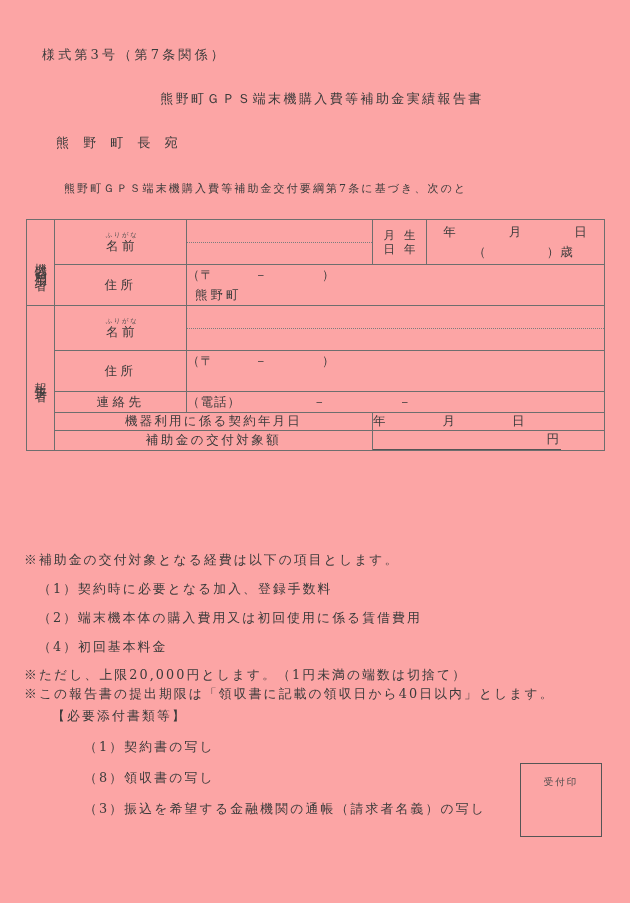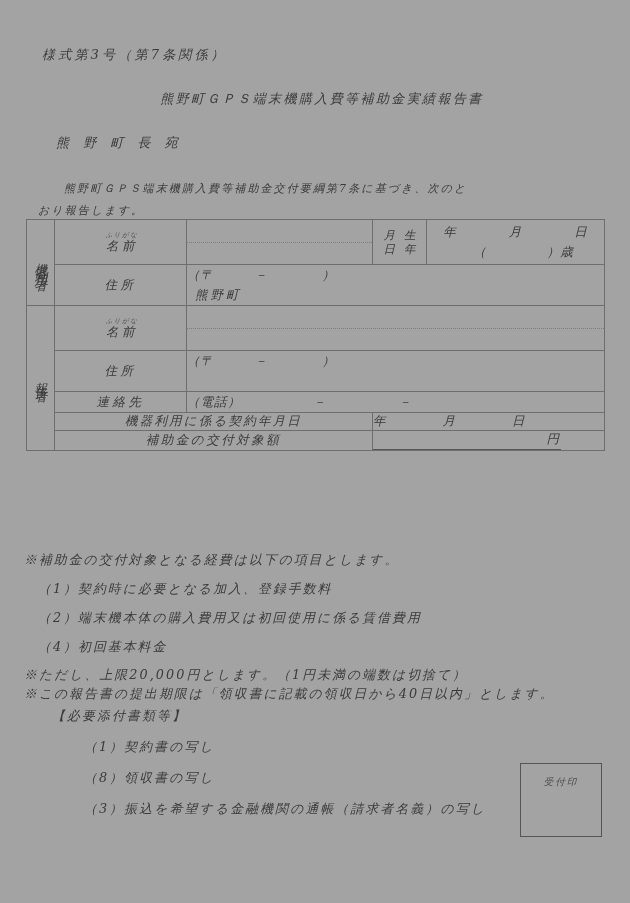--- a/index.html
+++ b/index.html
@@ -12,22 +12,21 @@
     height: 903px;
     position: relative;
     font-family: "DejaVu Serif", "Liberation Serif", serif;
     color: #3b3b3b;
     font-size: 12.5px;
     overflow: hidden;
   }
   .page {
     position: absolute;
     inset: 0;
-    background: #a3a3a3;
-    font-style: italic;
+    background: #fca5a5;
   }
 
   
   .form-no {
     position: absolute;
     left: 42px;
     top: 46px;
     letter-spacing: 3.2px;
     font-size: 13px;
     white-space: nowrap;
@@ -262,21 +261,20 @@
 <div class="page">
 
   <div class="form-no">様式第3号（第7条関係）</div>
 
   <div class="doc-title">熊野町ＧＰＳ端末機購入費等補助金実績報告書</div>
 
   <div class="addressee">熊 野 町 長 宛</div>
 
   <div class="intro">
     <span class="l1">熊野町ＧＰＳ端末機購入費等補助金交付要綱第7条に基づき、次のと</span>
-    <span class="l2">おり報告します。</span>
   </div>
 
   <div class="tbl-wrap">
     <table class="main">
       <colgroup>
         <col style="width:28px">
         <col style="width:132px">
         <col style="width:186px">
         <col style="width:54px">
         <col style="width:178px">

